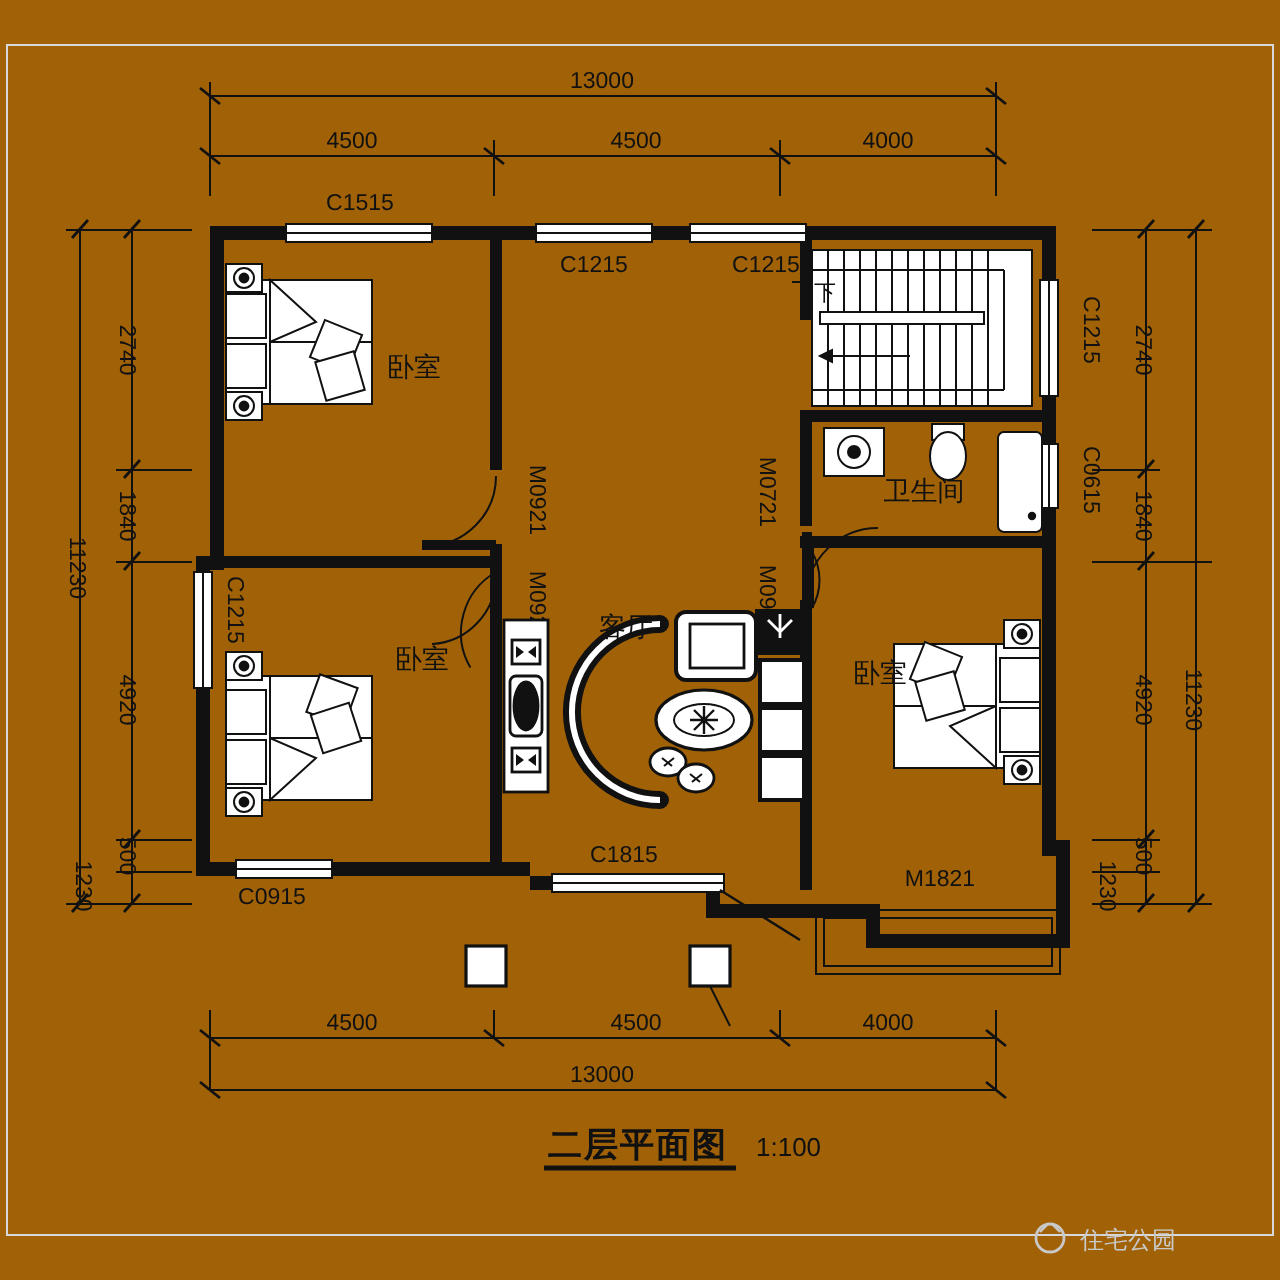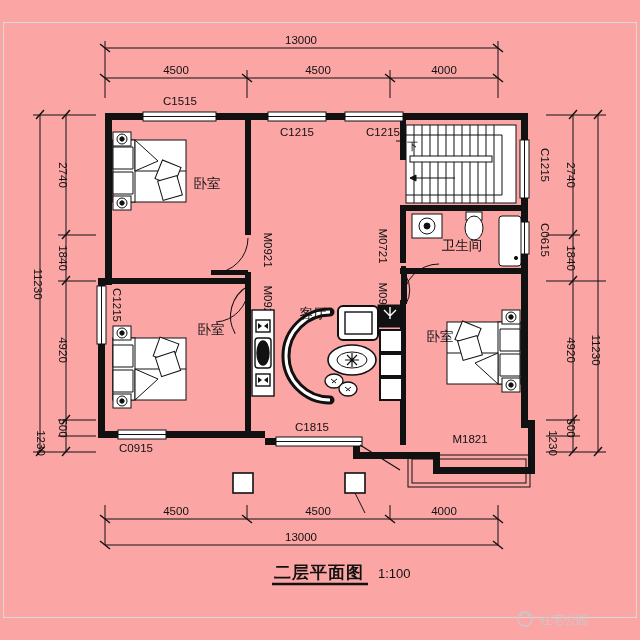--- a/index.html
+++ b/index.html
@@ -1,18 +1,18 @@
 <!DOCTYPE html>
 <html><head>
 <meta charset="utf-8">
 <style>
   html,body{margin:0;padding:0;background:#fff;}
   body{width:640px;height:640px;overflow:hidden;
        font-family:"Liberation Sans","DejaVu Sans",sans-serif;color:#111;}
-  #stage{position:relative;width:640px;height:640px;background:#fca5a5;}
+  #stage{position:relative;width:640px;height:640px;background:#a16207;}
   #frame{position:absolute;left:3px;top:22px;width:634px;height:596px;
          border:1px solid #d8d8d8;box-sizing:border-box;}
   svg{position:absolute;left:0;top:0;width:640px;height:640px;display:block;}
   .lbl{font-family:"Liberation Sans","DejaVu Sans",sans-serif;fill:#111;}
   .dimtxt{font-size:11.5px;}
   .code{font-size:11.5px;}
   .room{font-size:13.5px;}
   .title{font-size:17px;font-weight:bold;letter-spacing:1px;}
   .scale{font-size:13px;}
   .vert{writing-mode:vertical-rl;}

